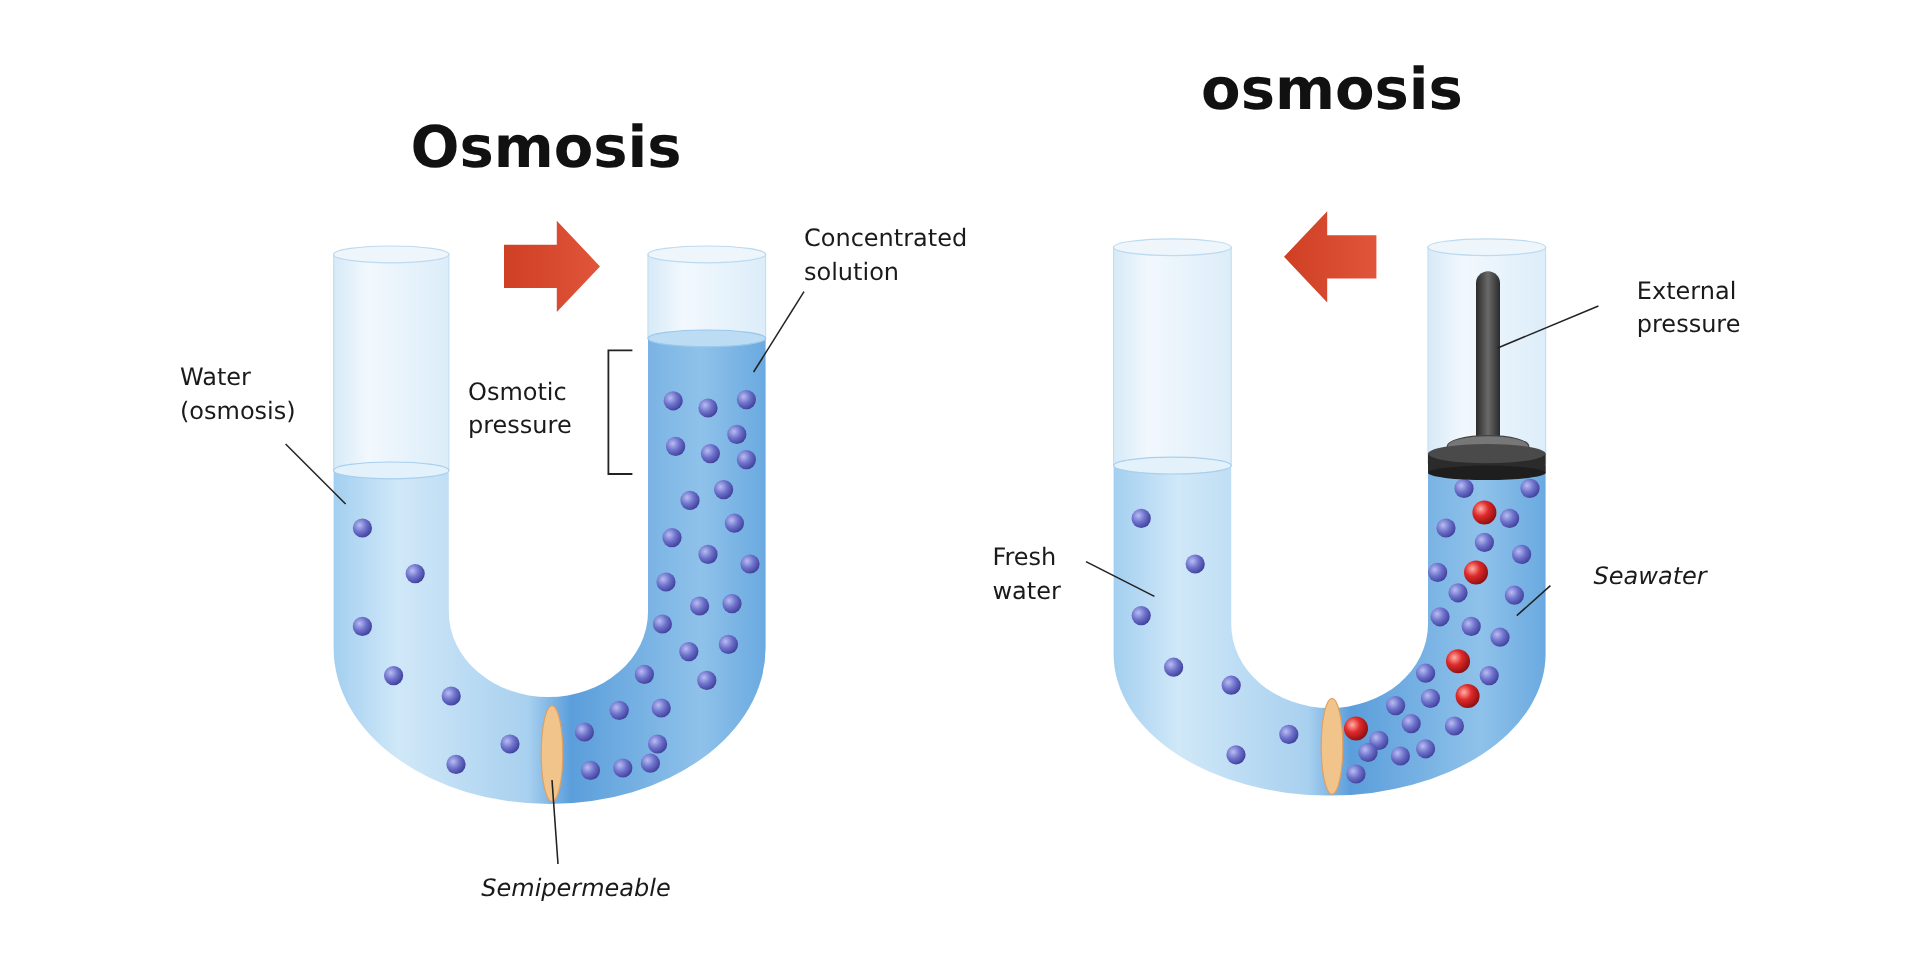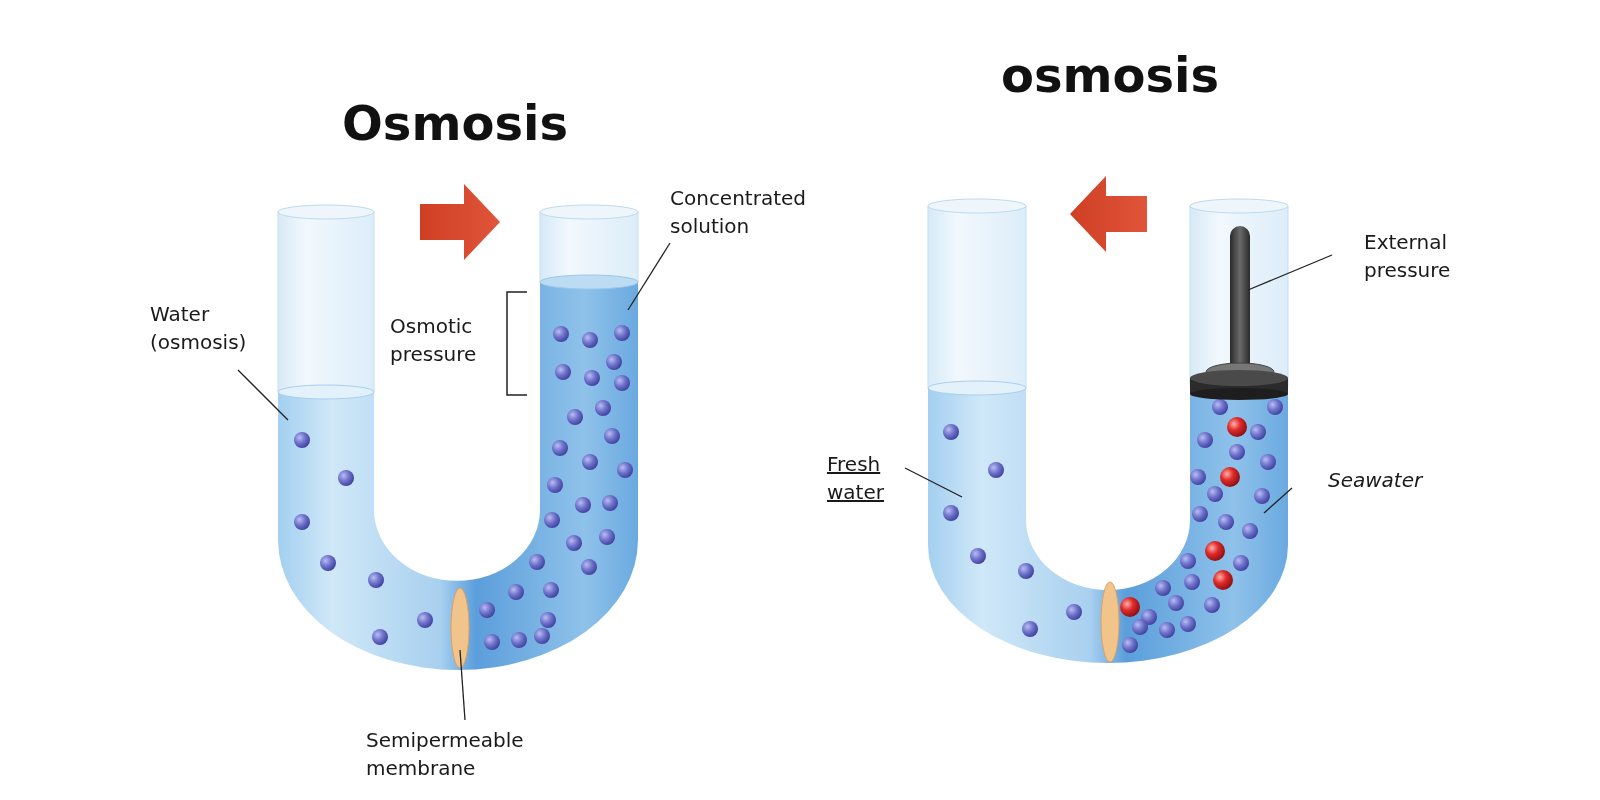--- a/index.html
+++ b/index.html
@@ -184,26 +184,25 @@
   <div>(osmosis)</div>
 </div>
 <div class="lbl" style="left:670px;top:184px;">
   <div>Concentrated</div>
   <div>solution</div>
 </div>
 <div class="lbl" style="left:390px;top:312px;">
   <div>Osmotic</div>
   <div>pressure</div>
 </div>
-<div class="lbl" style="left:366px;top:726px;text-align:left;width:200px;">
+<div class="lbl" style="left:380px;top:726px;text-align:center;width:200px;font-style:italic;">
   <div>Semipermeable</div>
-  <div>membrane</div>
-</div>
-
-<div class="lbl" style="left:827px;top:450px;text-decoration:underline;">
+</div>
+
+<div class="lbl" style="left:827px;top:450px;">
   <div>Fresh</div>
   <div>water</div>
 </div>
 <div class="lbl" style="left:1364px;top:228px;">
   <div>External</div>
   <div>pressure</div>
 </div>
 <div class="lbl" style="left:1328px;top:466px;font-style:italic;">
   <div>Seawater</div>
 </div>

